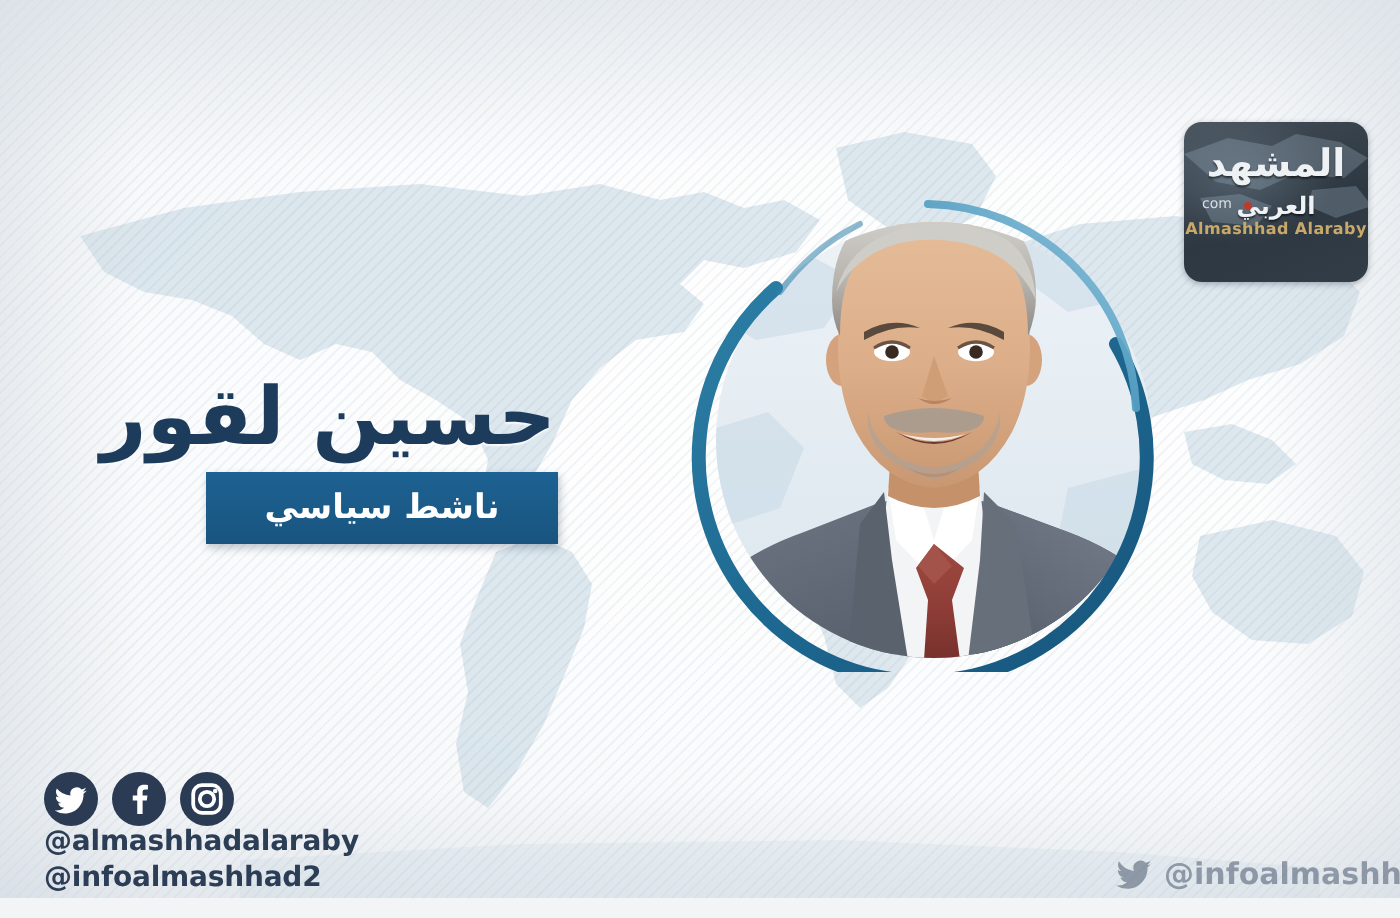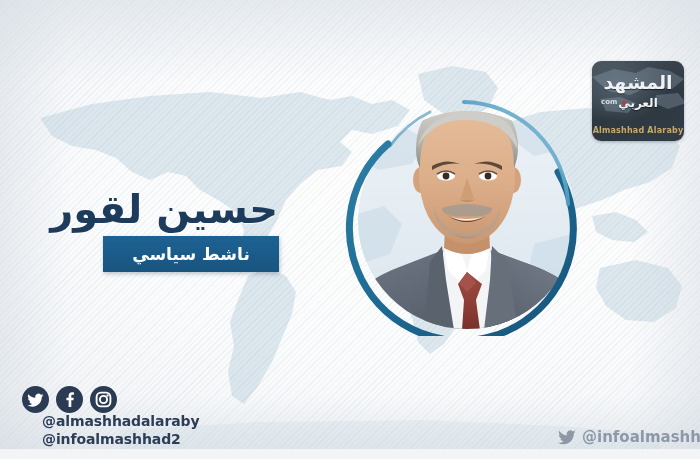--- a/index.html
+++ b/index.html
@@ -109,36 +109,36 @@
     direction: rtl;
     text-shadow: 0 1px 1px rgba(0,0,0,0.55);
   }
   .logo-com {
     position: absolute;
     left: 9px;
     top: 37px;
     color: #d8dee4;
     font-size: 7px;
     line-height: 8px;
-    font-weight: 700;
+    font-weight: 400;
   }
   .logo-dot {
     position: absolute;
     left: 30px;
     top: 40px;
     width: 4px;
     height: 4px;
     border-radius: 50%;
     background: #c0392b;
   }
   .logo-latin {
     position: absolute;
     left: 0;
     right: 0;
-    bottom: 5px;
+    bottom: 21px;
     text-align: center;
     color: #c9a96a;
     font-size: 8px;
     line-height: 10px;
     font-weight: 700;
     letter-spacing: 0.2px;
   }
 
   
   .portrait-wrap {
@@ -215,21 +215,21 @@
   .handles {
     position: absolute;
     left: 22px;
     top: 412px;
     color: #2c3e56;
     font-size: 14px;
     line-height: 18px;
     font-weight: 600;
     letter-spacing: -0.1px;
   }
-  .handle-line { white-space: nowrap; margin-left: 20px; }
+  .handle-line { white-space: nowrap; }
 
   
   .corner-handle {
     position: absolute;
     left: 558px;
     top: 428px;
     display: flex;
     align-items: center;
     gap: 6px;
     opacity: 0.52;

